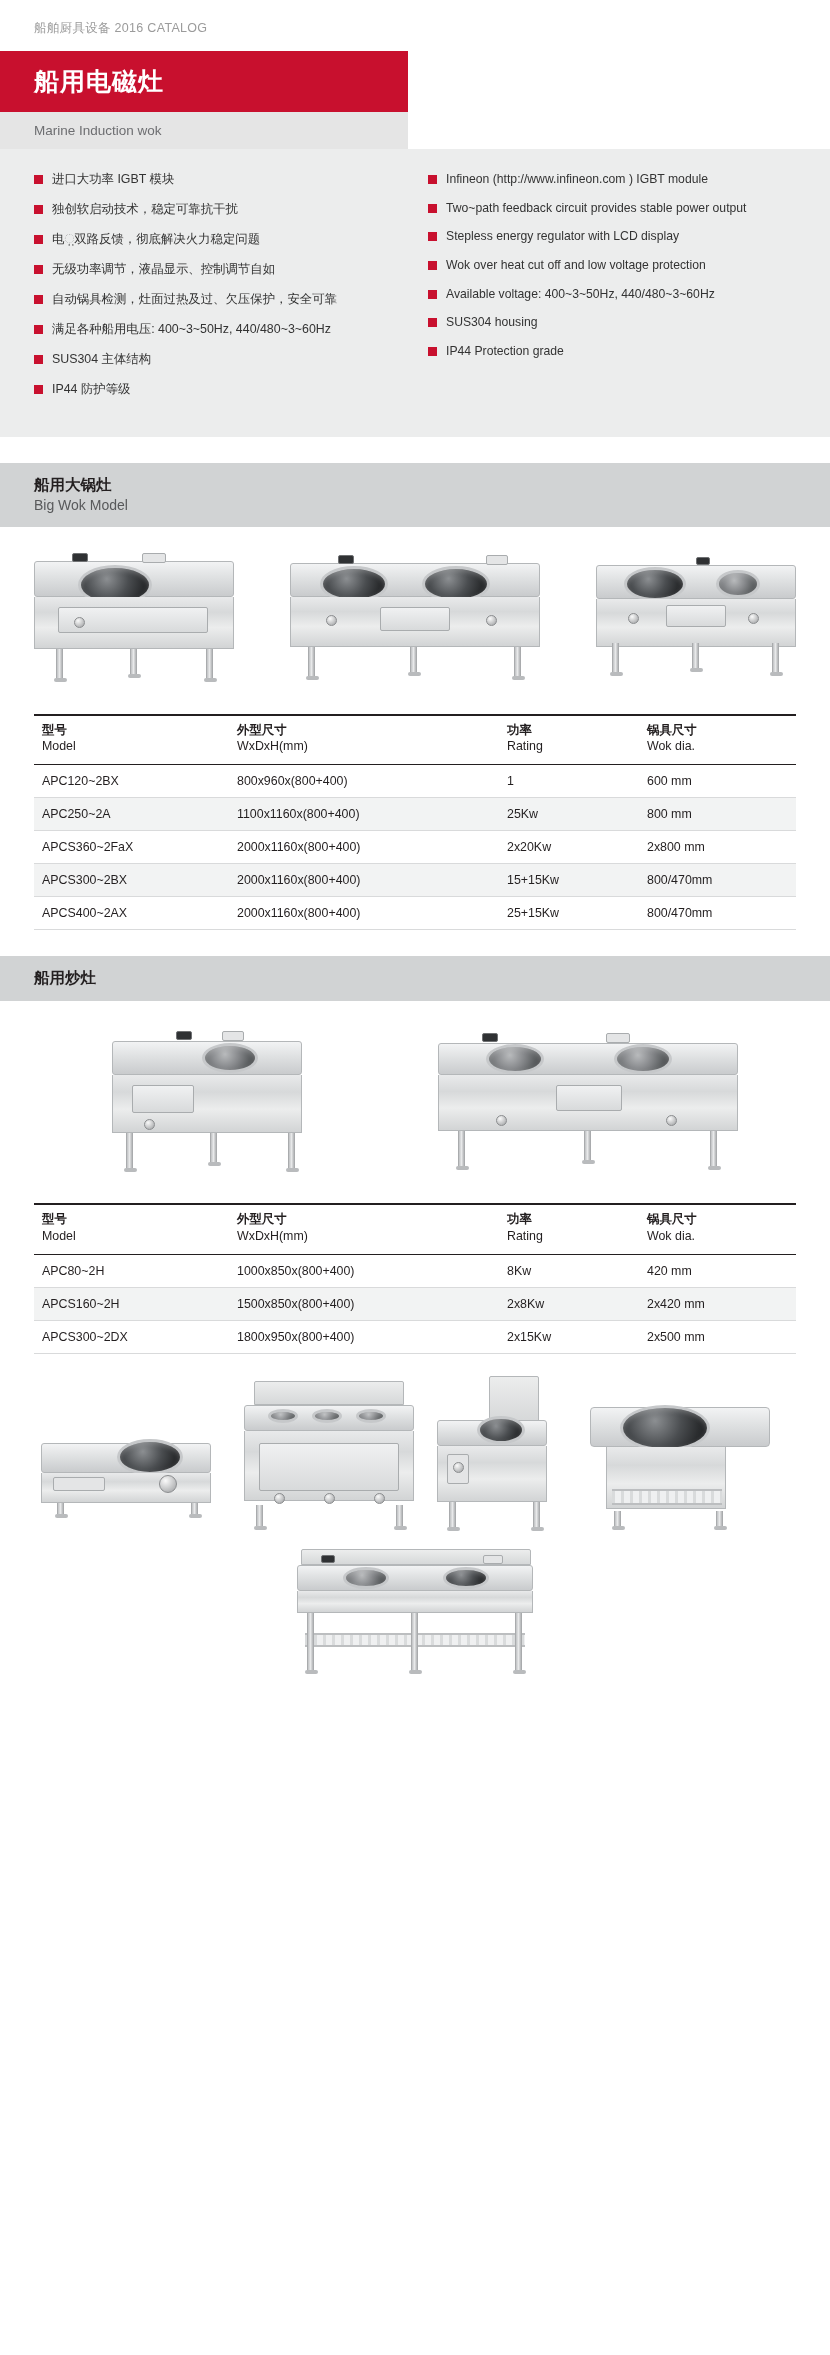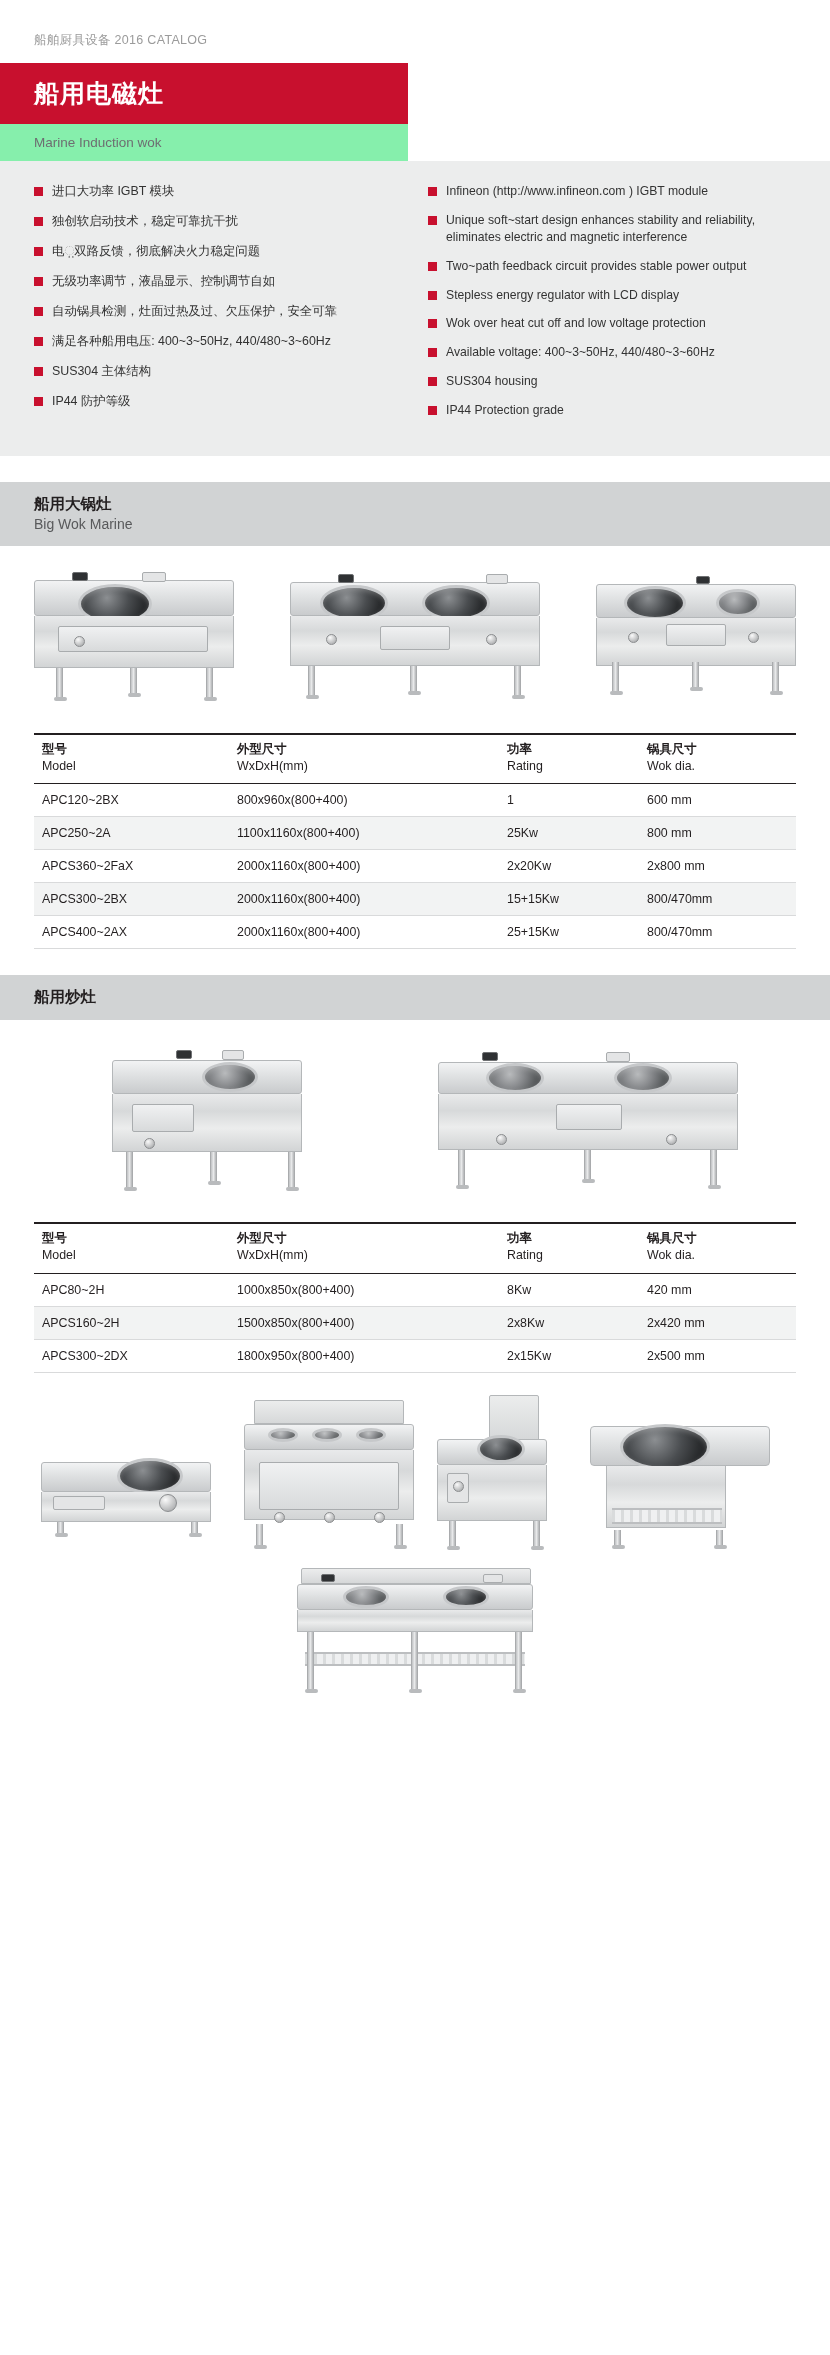--- a/index.html
+++ b/index.html
@@ -9,21 +9,21 @@
   }
   body {
     width: 830px;
     font-family: "Liberation Sans", sans-serif;
     color: #231f20;
   }
   .page {
     width: 830px;
     min-height: 2355px;
     position: relative;
-    padding: 16px 0 30px 0;
+    padding: 4px 0 30px 0;
   }
 
   
   .topbar {
     padding: 16px 34px 10px 34px;
     font-size: 12.5px;
     color: #9b9b9b;
     letter-spacing: .3px;
   }
 
@@ -35,21 +35,21 @@
   .title-red {
     background: #c8102e;
     color: #ffffff;
     width: 408px;
     padding: 14px 0 14px 34px;
     font-size: 25px;
     font-weight: bold;
     letter-spacing: 1px;
   }
   .title-grey {
-    background: #86efac;
+    background: #e5e5e5;
     color: #6d6e71;
     width: 408px;
     padding: 11px 0 11px 34px;
     font-size: 13.5px;
   }
 
   
   .features {
     background: #eceded;
     padding: 22px 34px 26px 34px;
@@ -262,24 +262,20 @@
       </div>
     </div>
 
     <div class="feat-col en">
       <div class="feat-item">
         <span class="bullet"></span>
         <span class="feat-text">Infineon (http://www.infineon.com ) IGBT module</span>
       </div>
       <div class="feat-item">
         <span class="bullet"></span>
-        <span class="feat-text">Unique soft~start design enhances stability and reliability, eliminates electric and magnetic interference</span>
-      </div>
-      <div class="feat-item">
-        <span class="bullet"></span>
         <span class="feat-text">Two~path feedback circuit provides stable power output</span>
       </div>
       <div class="feat-item">
         <span class="bullet"></span>
         <span class="feat-text">Stepless energy regulator with LCD display</span>
       </div>
       <div class="feat-item">
         <span class="bullet"></span>
         <span class="feat-text">Wok over heat cut off and low voltage protection</span>
       </div>
@@ -293,21 +289,21 @@
       </div>
       <div class="feat-item">
         <span class="bullet"></span>
         <span class="feat-text">IP44 Protection grade</span>
       </div>
     </div>
   </div>
 
   <div class="section-head">
     <div class="sh-cn">船用大锅灶</div>
-    <div class="sh-en">Big Wok Marine</div>
+    <div class="sh-en">Big Wok Model</div>
   </div>
 
   <div class="photos">
 
     <div class="range" style="width:200px;height:135px;">
       <div class="rtop" style="height:36px;margin-top:12px;"></div>
       <div class="wok" style="width:74px;height:40px;left:44px;top:16px;"></div>
       <div class="display" style="width:16px;height:9px;left:38px;top:4px;"></div>
       <div class="panel" style="width:24px;height:10px;left:108px;top:4px;"></div>
       <div class="rbody" style="height:52px;"></div>

